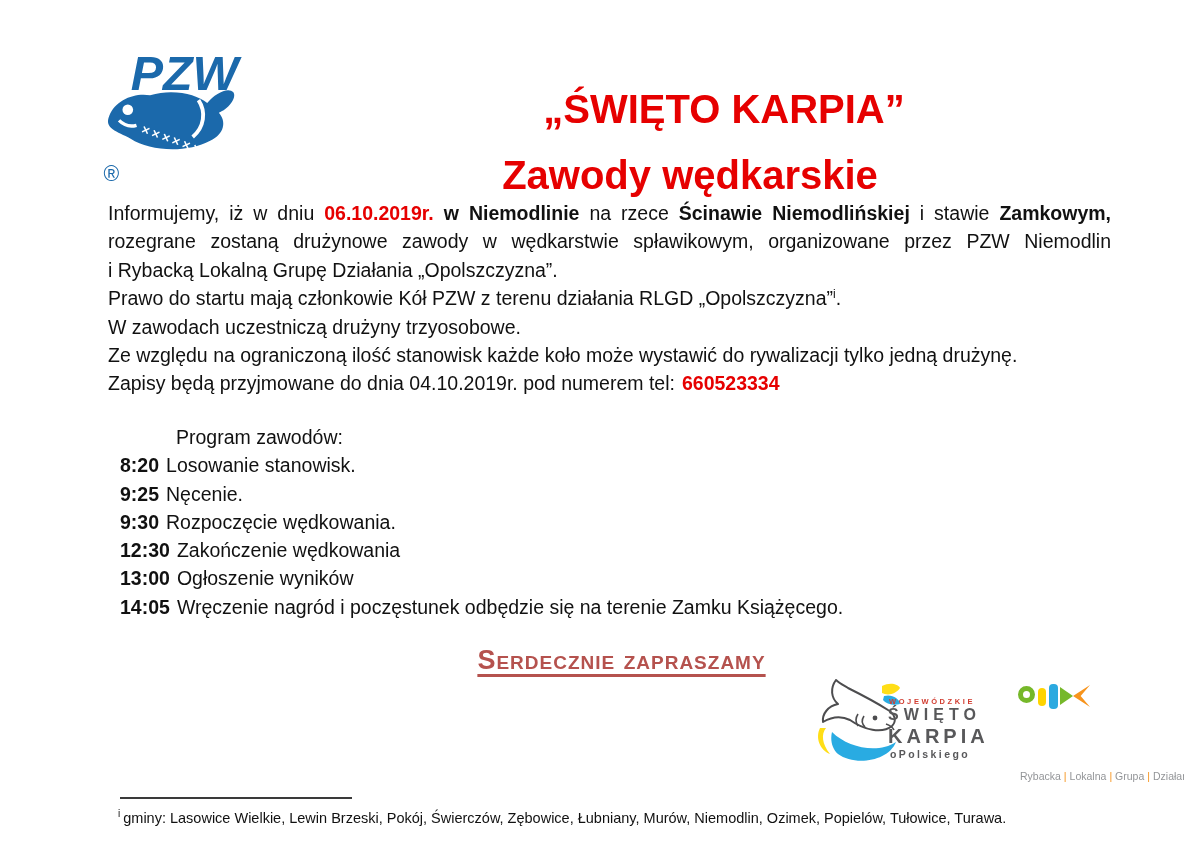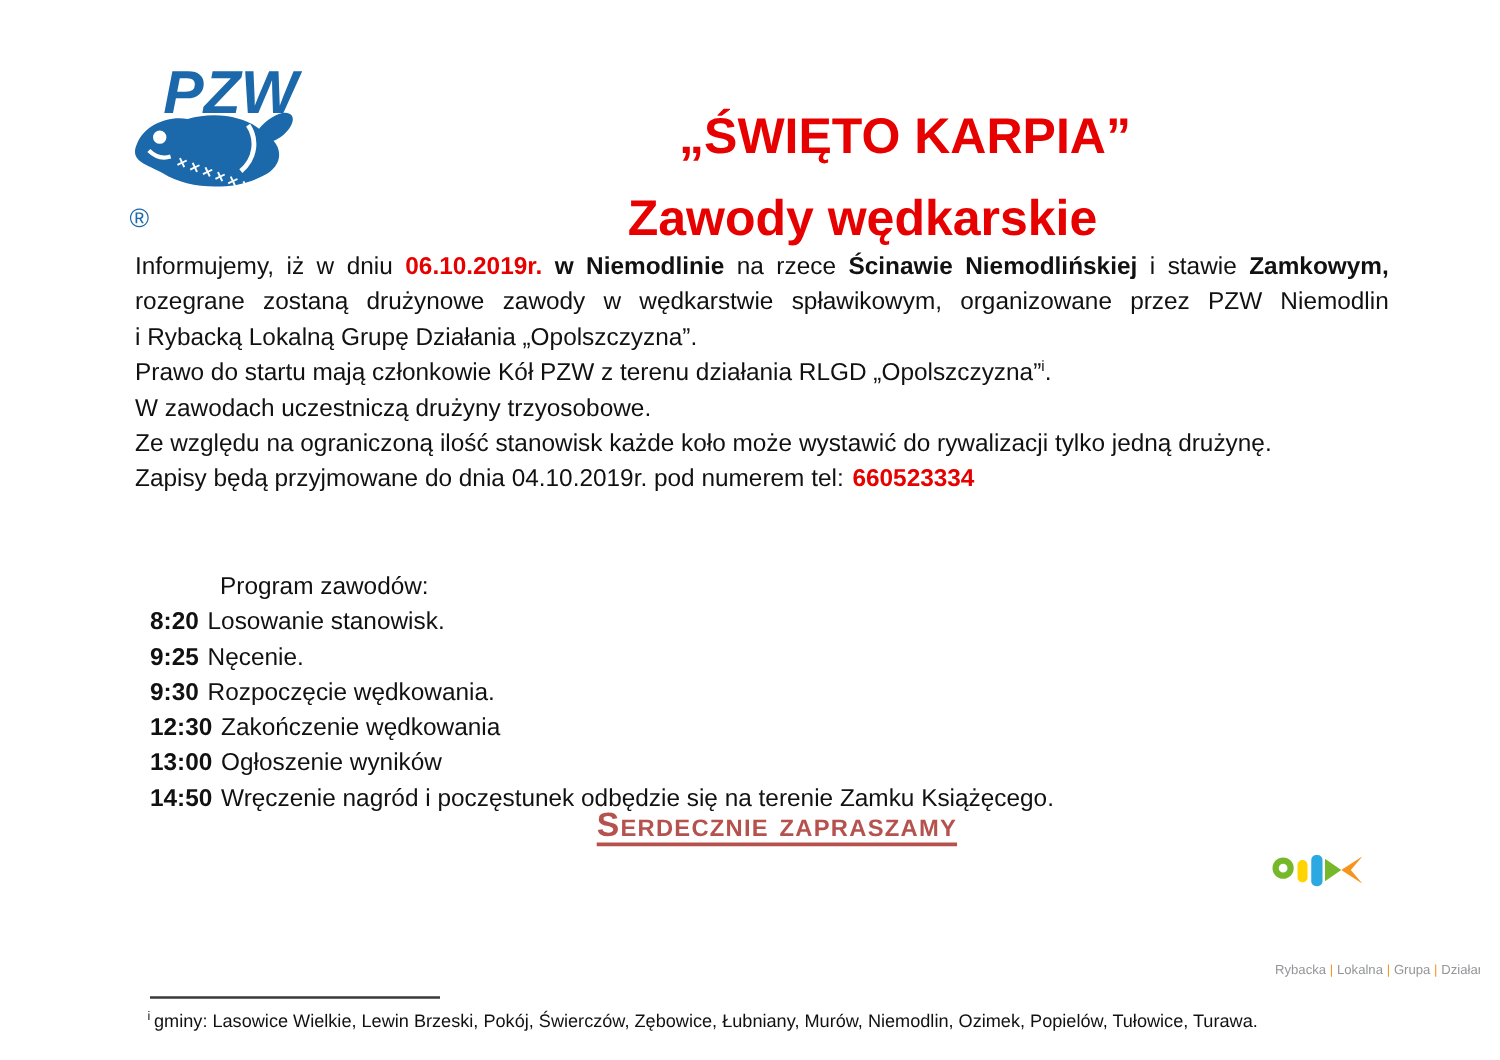--- a/index.html
+++ b/index.html
@@ -19,21 +19,21 @@
   .intro { position:absolute; left:108px; top:199px; width:1003px; font-size:19.5px; line-height:28.4px; color:#111; }
   .jline { text-align:justify; text-align-last:justify; }
   .nline { white-space:nowrap; }
   .b { font-weight:bold; }
   .red { color:#e60000; }
   .phone { margin-left:7px; }
   sup.fref { font-size:12px; vertical-align:super; line-height:0; }
 
   
   .program { position:absolute; left:120px; top:423px; width:1003px; font-size:19.5px; line-height:28.3px; color:#111; }
-  .program-heading { padding-left:56px;margin-top:32px; }
+  .program-heading { padding-left:56px; }
   .pr-row { white-space:nowrap; }
   .pr-time { font-weight:bold; }
   .pr-text { margin-left:7px; }
 
   
   .closing { position:absolute; left:120px; top:645px; width:1003px; text-align:center; }
   .closing-text { font-variant:small-caps; font-weight:bold; font-size:27px; color:#b5524e; letter-spacing:1px;
                   text-decoration:underline; text-decoration-thickness:2.5px; text-underline-offset:5px; }
 
   
@@ -96,27 +96,43 @@
     <div class="nline"><span>Zapisy będą przyjmowane do dnia 04.10.2019r. pod numerem tel:</span><span class="b red phone">660523334</span></div>
   </div>
 
   <div class="program">
     <div class="program-heading">Program zawodów:</div>
     <div class="pr-row"><span class="pr-time">8:20</span><span class="pr-text">Losowanie stanowisk.</span></div>
     <div class="pr-row"><span class="pr-time">9:25</span><span class="pr-text">Nęcenie.</span></div>
     <div class="pr-row"><span class="pr-time">9:30</span><span class="pr-text">Rozpoczęcie wędkowania.</span></div>
     <div class="pr-row"><span class="pr-time">12:30</span><span class="pr-text">Zakończenie wędkowania</span></div>
     <div class="pr-row"><span class="pr-time">13:00</span><span class="pr-text">Ogłoszenie wyników</span></div>
-    <div class="pr-row"><span class="pr-time">14:50</span><span class="pr-text">Wręczenie nagród i poczęstunek odbędzie się na terenie Zamku Książęcego.</span></div>
+    <div class="pr-row"><span class="pr-time">14:05</span><span class="pr-text">Wręczenie nagród i poczęstunek odbędzie się na terenie Zamku Książęcego.</span></div>
   </div>
 
   <div class="closing">
     <span class="closing-text">Serdecznie zapraszamy</span>
   </div>
 
+  <div class="karp-logo">
+    <svg class="karp-art" width="90" height="98" viewBox="0 0 90 98" aria-hidden="true">
+      <path d="M70,12 C78,8 86,10 88,14 C84,20 76,22 70,19 Z" fill="#ffde17"></path>
+      <path d="M72,22 C80,20 87,24 88,30 C82,32 74,30 71,26 Z" fill="#29abe2"></path>
+      <path d="M20,58 C36,74 66,80 84,68 C76,88 42,92 26,80 C20,75 18,66 20,58 Z" fill="#29abe2"></path>
+      <path d="M8,54 C3,64 8,76 18,80 C10,70 9,60 14,54 Z" fill="#ffde17"></path>
+      <path d="M24,6 C18,14 19,24 26,30 C16,32 10,40 11,48 C21,42 30,42 38,46 C52,56 70,60 80,52 C85,47 83,40 76,36 C62,27 44,18 36,14 C31,11 27,9 24,6 Z" fill="#ffffff" stroke="#4d4d4f" stroke-width="2" stroke-linejoin="round"></path>
+      <circle cx="63" cy="44" r="2.4" fill="#4d4d4f"></circle>
+      <path d="M52,42 q-4,6 1,11 M46,40 q-4,6 0,12" stroke="#4d4d4f" stroke-width="1.6" fill="none"></path>
+      <path d="M74,50 q6,2 8,6" stroke="#4d4d4f" stroke-width="1.6" fill="none"></path>
+    </svg>
+    <div class="karp-l1">WOJEWÓDZKIE</div>
+    <div class="karp-l2">ŚWIĘTO</div>
+    <div class="karp-l3">KARPIA</div>
+    <div class="karp-l4">oPolskiego</div>
+  </div>
 
   <div class="rlgd-logo">
     <div class="rlgd-fish">
       <div class="rf rf-donut"></div>
       <div class="rf rf-ybar"></div>
       <div class="rf rf-bbar"></div>
       <div class="rf rf-gtri"></div>
       <div class="rf rf-tail"></div>
     </div>
     <div class="rlgd-tagline"><span>Rybacka</span><span class="rlgd-sep">|</span><span>Lokalna</span><span class="rlgd-sep">|</span><span>Grupa</span><span class="rlgd-sep">|</span><span>Działania</span></div>

